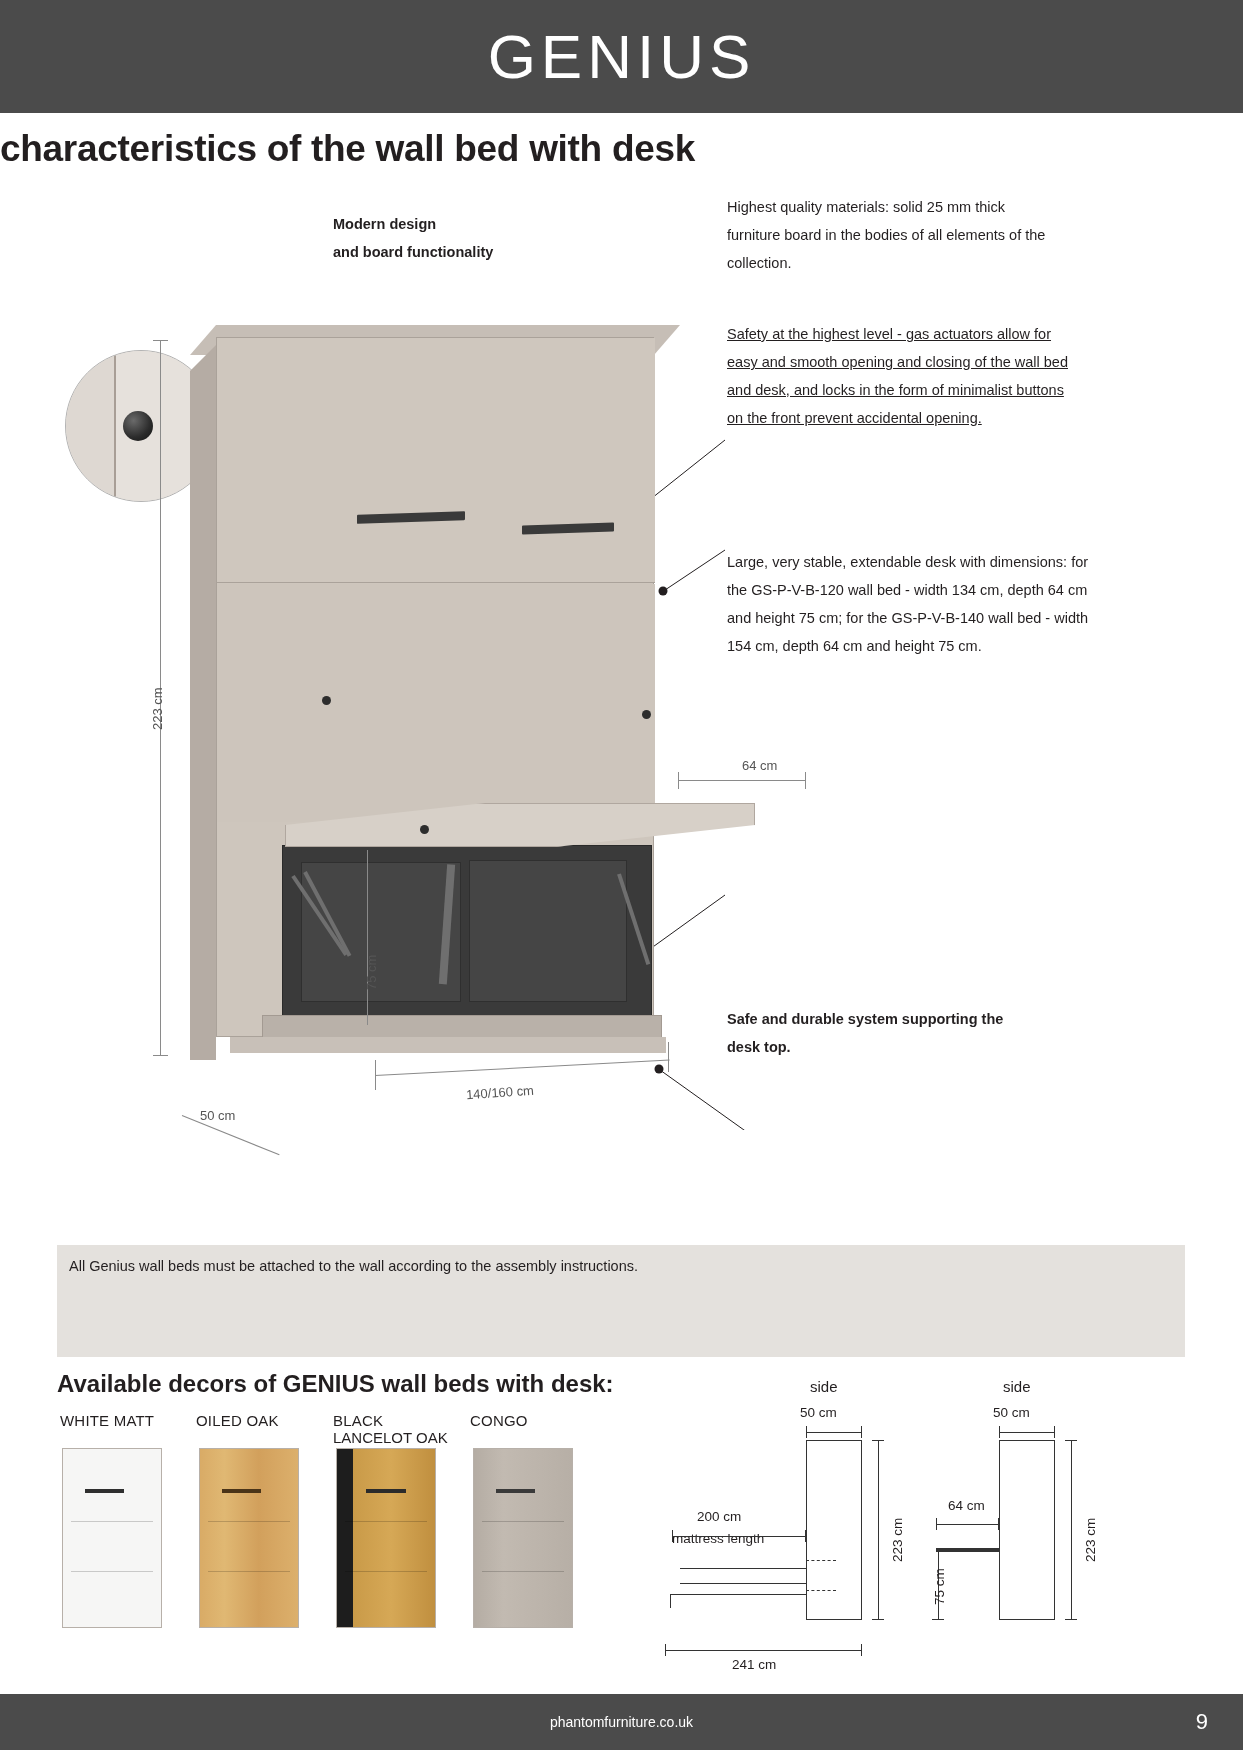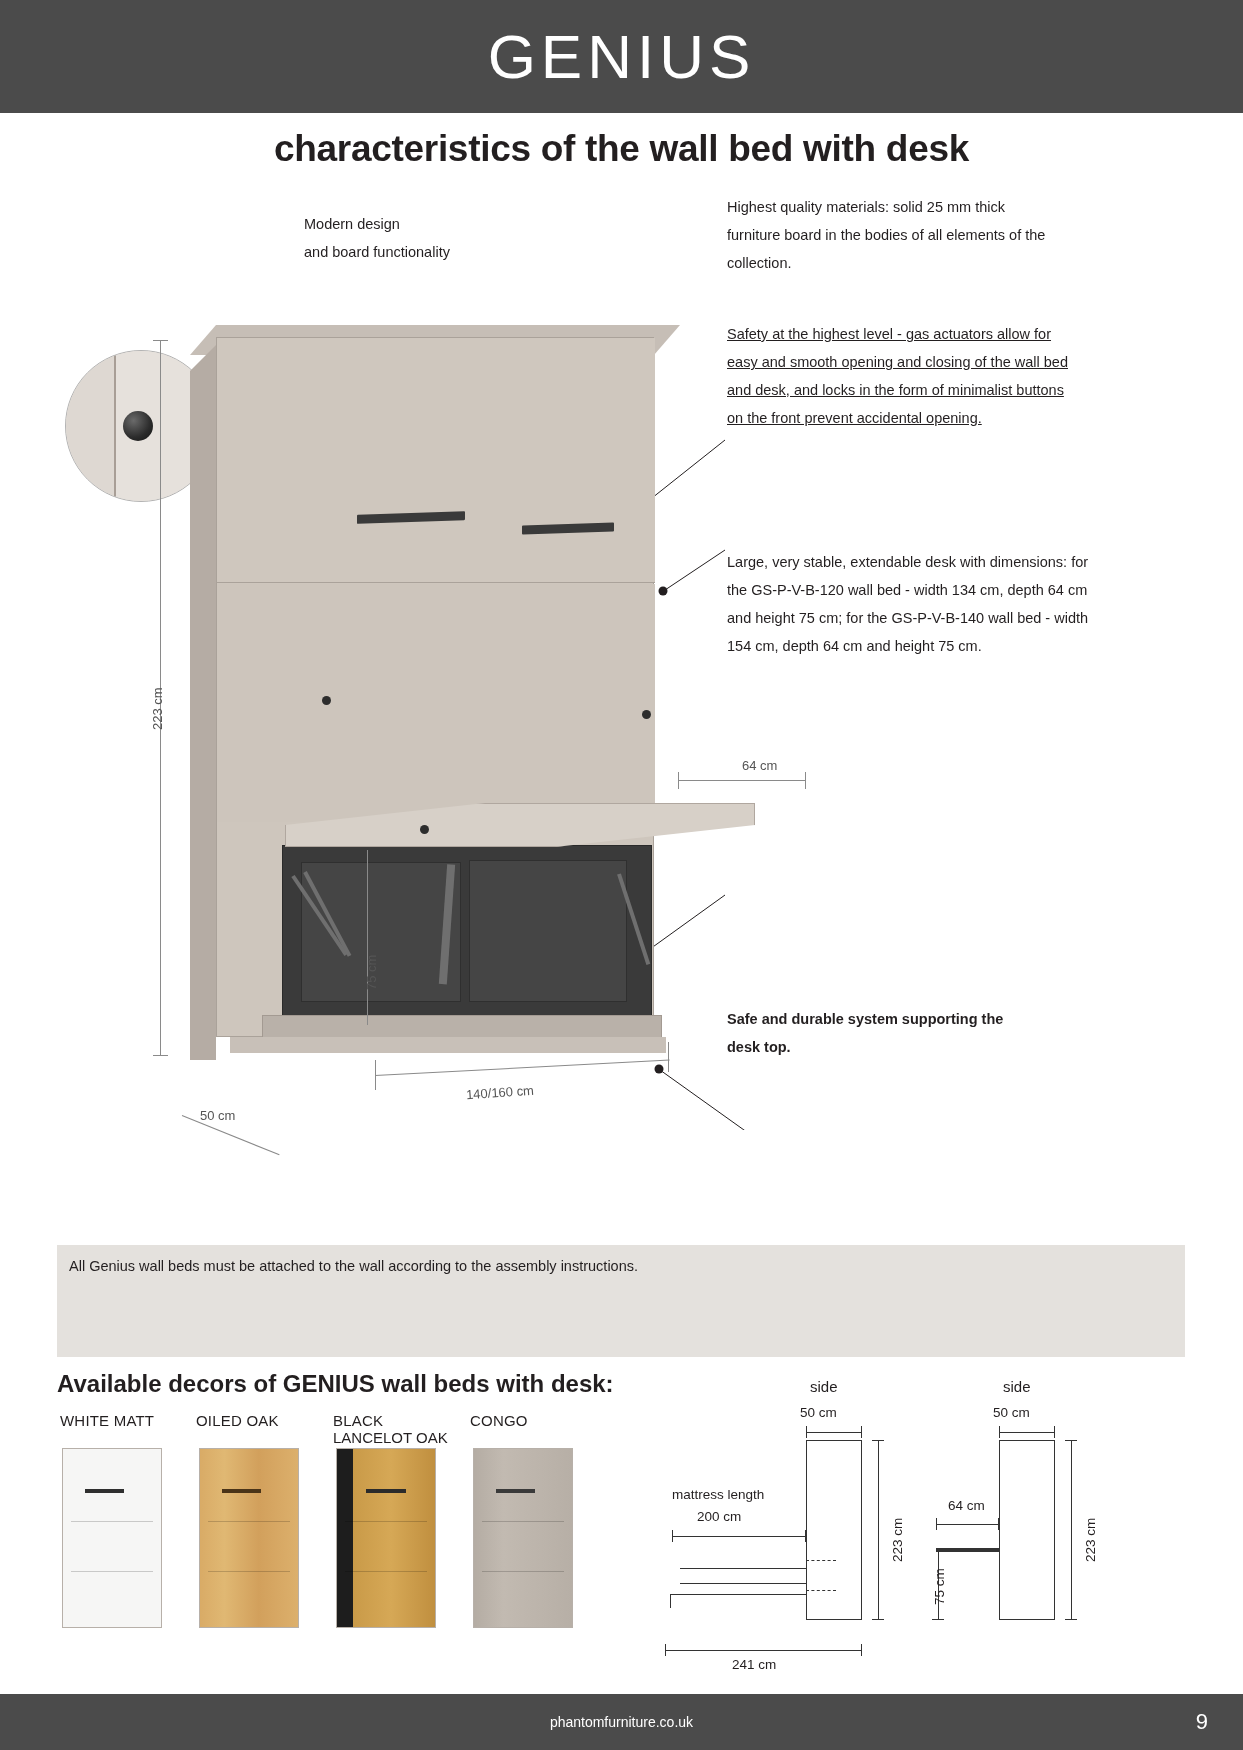--- a/index.html
+++ b/index.html
@@ -19,29 +19,29 @@
     background:#4b4b4b;
     display:flex; align-items:center; justify-content:center;
   }
   .topbar .brand {
     color:#ffffff; font-size:62px; letter-spacing:5px; font-weight:300;
     font-family:"Liberation Sans", sans-serif;
   }
 
   .page-title {
     position:absolute; left:0; top:128px; width:1243px;
-    text-align:center; font-size:37px; font-weight:700; color:#231f20;
+    font-size:37px; font-weight:700; color:#231f20;
     letter-spacing:-0.3px;
   }
 
   
   .callout { position:absolute; font-size:14.5px; line-height:28px; color:#231f20; }
   .callout.bold { font-weight:700; }
 
-  #c-modern { left:304px; top:210px; width:220px; }
+  #c-modern { left:333px; top:210px; width:220px;font-weight:bold; }
   #c-quality { left:727px; top:193px; width:330px; }
   #c-safety  { left:727px; top:320px; width:350px;text-decoration:underline; }
   #c-desk    { left:727px; top:548px; width:380px; }
   #c-support { left:727px; top:1005px; width:300px; }
 
   
   .diagram { position:absolute; left:0; top:170px; width:1243px; height:960px; }
 
   
   .magnifier {
@@ -276,21 +276,21 @@
   <div class="tline" style="left:806px; top:1426px; width:1px; height:12px;"></div>
   <div class="tline" style="left:861px; top:1426px; width:1px; height:12px;"></div>
 
   <div class="tech-box" style="left:806px; top:1440px; width:56px; height:180px;"></div>
 
   <div class="tline" style="left:878px; top:1440px; width:1px; height:180px;"></div>
   <div class="tline" style="left:872px; top:1440px; width:12px; height:1px;"></div>
   <div class="tline" style="left:872px; top:1619px; width:12px; height:1px;"></div>
   <div class="tlabel vert" style="left:890px; top:1562px;">223 cm</div>
 
-  <div class="tlabel" style="left:672px; top:1487px;">mattress length</div>
+  <div class="tlabel" style="left:672px; top:1531px;">mattress length</div>
   <div class="tlabel" style="left:697px; top:1509px;">200 cm</div>
   <div class="tline" style="left:672px; top:1536px; width:134px; height:1px;"></div>
   <div class="tline" style="left:672px; top:1530px; width:1px; height:12px;"></div>
   <div class="tline" style="left:805px; top:1530px; width:1px; height:12px;"></div>
 
   <div class="tline" style="left:680px; top:1568px; width:126px; height:1px;"></div>
   <div class="tline" style="left:680px; top:1583px; width:126px; height:1px;"></div>
   <div class="tline" style="left:670px; top:1594px; width:136px; height:1px;"></div>
   <div class="tline" style="left:670px; top:1594px; width:1px; height:14px;"></div>
   <div class="tdash" style="left:806px; top:1560px; width:30px;"></div>

